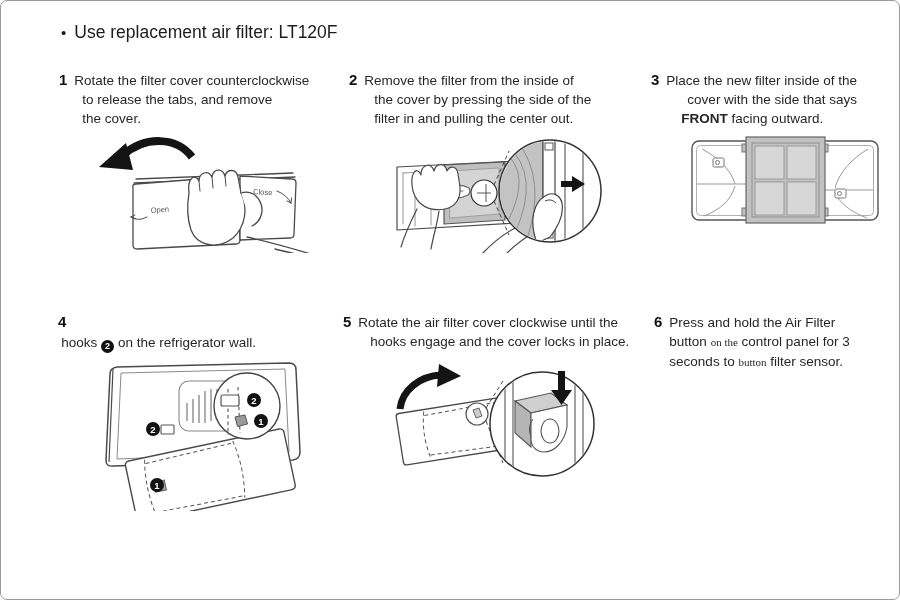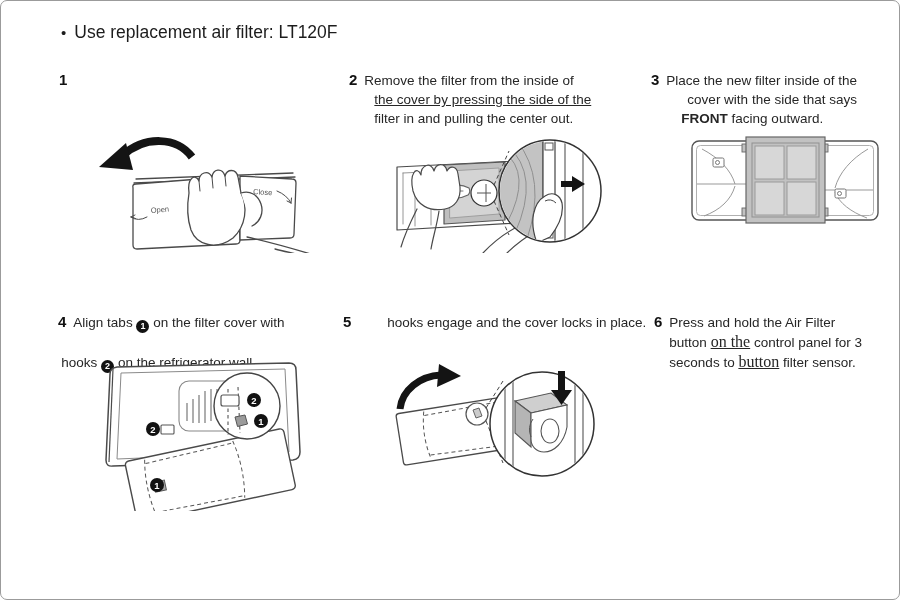--- a/index.html
+++ b/index.html
@@ -12,66 +12,71 @@
   .title-row .bullet{font-size:15px;margin-right:8px;}
   .step{position:absolute;display:flex;align-items:flex-start;}
   .step-num{font-weight:700;font-size:15px;color:#111;margin-right:7px;line-height:18px;}
   .step-text{font-size:13.5px;line-height:19px;color:#262626;}
   .step-text .line{white-space:nowrap;}
   .badge{
     display:inline-flex;align-items:center;justify-content:center;
     width:13px;height:13px;border-radius:50%;background:#121212;color:#fff;
     font-size:9px;font-weight:700;vertical-align:-2px;line-height:1;
   }
-  .serif{font-family:"Liberation Serif", serif;font-size:16px;text-decoration:underline;}
+  .serif{font-family:"Liberation Serif", serif;font-size:11px;}
   .illus{position:absolute;}
   .illus svg{display:block;}
   svg text.tiny{font-family:"Liberation Sans", sans-serif;font-size:7.5px;fill:#555;}
   svg text.badge-num{font-family:"Liberation Sans", sans-serif;font-size:9.5px;font-weight:700;fill:#fff;text-anchor:middle;}
 </style>
 </head>
 <body>
 
 <div class="page">
 
   <div class="title-row">
     <span class="bullet">•</span>
     <span>Use replacement air filter: LT120F</span>
   </div>
 
   <div class="step" style="left:58px;top:70px;width:292px;">
     <span class="step-num">1</span>
+    <span class="step-text">
+        <div class="line"><span>Rotate the filter cover counterclockwise</span></div>
+        <div class="line" style="margin-left: 8px;"><span>to release the tabs, and remove</span></div>
+        <div class="line" style="margin-left: 8px;"><span>the cover.</span></div>
+      </span>
   </div>
   <div class="step" style="left:348px;top:70px;width:298px;">
     <span class="step-num">2</span>
     <span class="step-text">
         <div class="line"><span>Remove the filter from the inside of</span></div>
-        <div class="line" style="margin-left: 10px; text-decoration: underline;"><span>the cover by pressing the side of the</span></div>
+        <div class="line" style="margin-left: 10px;"><span>the cover by pressing the side of the</span></div>
         <div class="line" style="margin-left: 10px;"><span>filter in and pulling the center out.</span></div>
       </span>
   </div>
   <div class="step" style="left:650px;top:70px;width:242px;">
     <span class="step-num">3</span>
     <span class="step-text">
         <div class="line"><span>Place the new filter inside of the</span></div>
         <div class="line" style="margin-left: 4px; text-align: right;"><span>cover with the side that says</span></div>
         <div class="line" style="margin-left: 15px;"><span style="font-weight: 700;">FRONT</span><span> facing outward.</span></div>
       </span>
   </div>
   <div class="step" style="left:57px;top:312px;width:270px;">
     <span class="step-num">4</span>
     <span class="step-text">
-        <div class="line"><span>Align tabs </span><span class="badge">1</span><span> on the filter cover with</span></div>
         <div class="line" style="margin-left: -12px; margin-top: 20px;"><span>hooks </span><span class="badge">2</span><span>  on the refrigerator wall.</span></div>
       </span>
   </div>
   <div class="step" style="left:342px;top:312px;width:318px;">
     <span class="step-num">5</span>
     <span class="step-text">
-        <div class="line" style="margin-left: 29px;"><span>hooks engage and the cover locks in place.</span></div>
+        <div class="line"><span>Rotate the air filter cover clockwise until the</span></div>
+        <div class="line" style="margin-left: 12px;"><span>hooks engage and the cover locks in place.</span></div>
       </span>
   </div>
   <div class="step" style="left:653px;top:312px;width:240px;">
     <span class="step-num">6</span>
     <span class="step-text">
         <div class="line"><span>Press and hold the </span><span style="font-weight: 400;">Air Filter</span></div>
         <div class="line"><span>button </span><span class="serif">on the</span><span> control panel for 3</span></div>
         <div class="line"><span>seconds to </span><span class="serif">button</span><span> filter sensor.</span></div>
       </span>
   </div>

